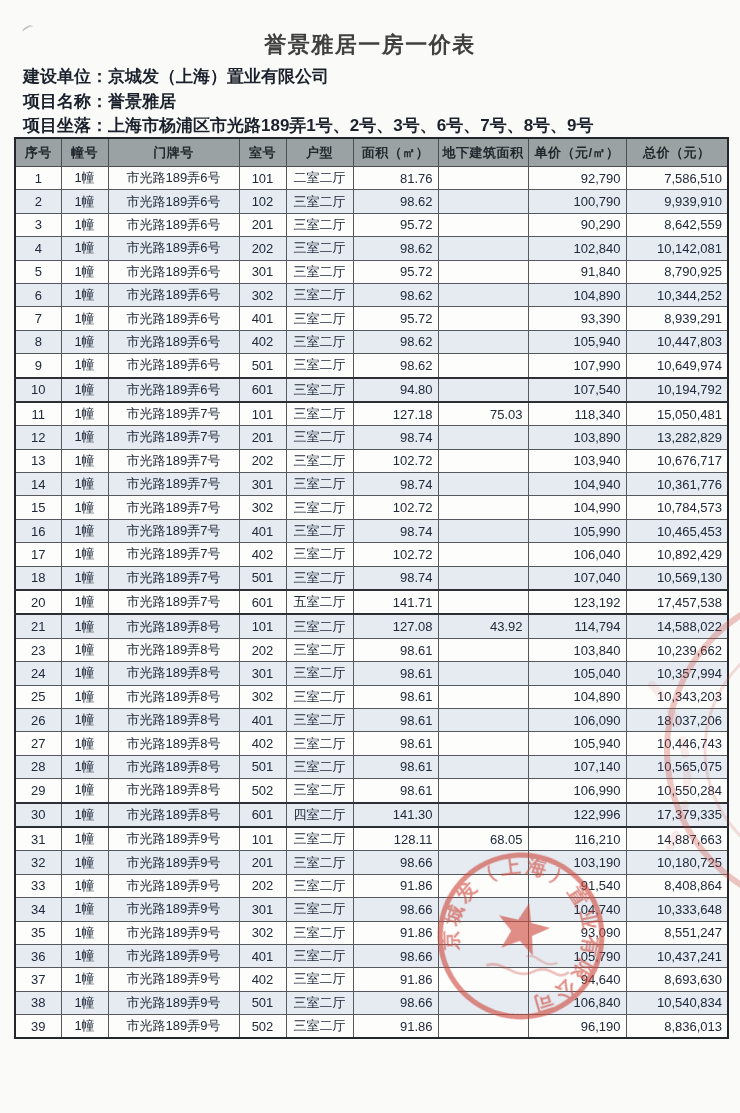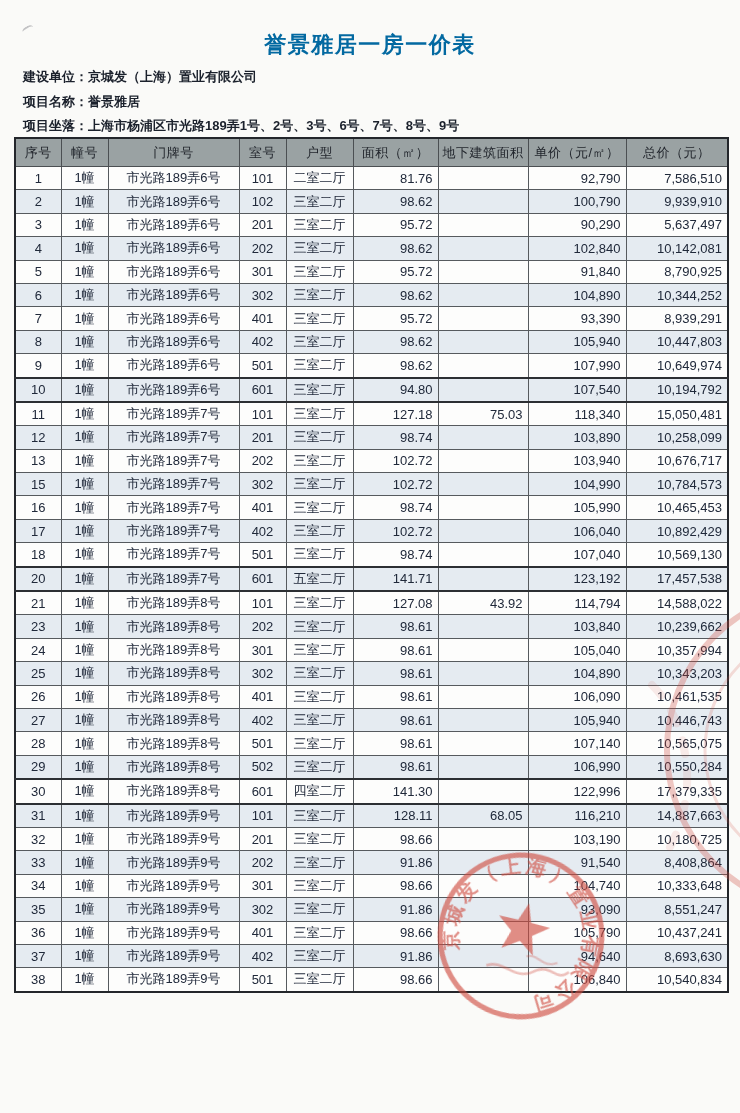--- a/index.html
+++ b/index.html
@@ -11,37 +11,37 @@
     position:relative;
     overflow:hidden;
   }
   .smudge{
     position:absolute;left:22px;top:26px;width:12px;height:5px;
     border-top:2px solid #c3c3c5;transform:rotate(-28deg);border-radius:60%;
   }
   .doc-title{
     position:absolute;top:30px;left:0;width:100%;
     text-align:center;font-size:22px;font-weight:bold;
-    letter-spacing:1.5px;color:#0369a1;margin:0;
+    letter-spacing:1.5px;color:#404040;margin:0;
   }
   .meta{
     position:absolute;top:65px;left:23px;right:12px;
-    font-size:13px;font-weight:bold;color:#1b212c;
+    font-size:17px;font-weight:bold;color:#1b212c;
   }
   .meta-line{line-height:24.5px;white-space:nowrap;}
   table.price-table{
     position:absolute;left:14px;top:137px;width:713px;
     border-collapse:collapse;table-layout:fixed;
     font-size:13px;
     border:2.5px solid #23262b;
   }
   .price-table th{
     background:#9aa2a3;
     color:#22262d;
-    font-weight:normal;
+    font-weight:bold;
     height:27px;
     border:1px solid #4b4f52;
     padding:0 2px;
     font-size:13px;
     letter-spacing:0.5px;
   }
   .price-table td{
     height:22.4px;
     border:1px solid #565a5e;
     padding:0 2px;
@@ -126,21 +126,21 @@
       </tr>
       <tr>
         <td class="c">3</td>
         <td class="c">1幢</td>
         <td class="c">市光路189弄6号</td>
         <td class="c">201</td>
         <td class="c">三室二厅</td>
         <td class="r">95.72</td>
         <td class="r"></td>
         <td class="r">90,290</td>
-        <td class="r">5,637,497</td>
+        <td class="r">8,642,559</td>
       </tr>
       <tr>
         <td class="c">4</td>
         <td class="c">1幢</td>
         <td class="c">市光路189弄6号</td>
         <td class="c">202</td>
         <td class="c">三室二厅</td>
         <td class="r">98.62</td>
         <td class="r"></td>
         <td class="r">102,840</td>
@@ -225,32 +225,43 @@
       </tr>
       <tr>
         <td class="c">12</td>
         <td class="c">1幢</td>
         <td class="c">市光路189弄7号</td>
         <td class="c">201</td>
         <td class="c">三室二厅</td>
         <td class="r">98.74</td>
         <td class="r"></td>
         <td class="r">103,890</td>
-        <td class="r">10,258,099</td>
+        <td class="r">13,282,829</td>
       </tr>
       <tr>
         <td class="c">13</td>
         <td class="c">1幢</td>
         <td class="c">市光路189弄7号</td>
         <td class="c">202</td>
         <td class="c">三室二厅</td>
         <td class="r">102.72</td>
         <td class="r"></td>
         <td class="r">103,940</td>
         <td class="r">10,676,717</td>
+      </tr>
+      <tr>
+        <td class="c">14</td>
+        <td class="c">1幢</td>
+        <td class="c">市光路189弄7号</td>
+        <td class="c">301</td>
+        <td class="c">三室二厅</td>
+        <td class="r">98.74</td>
+        <td class="r"></td>
+        <td class="r">104,940</td>
+        <td class="r">10,361,776</td>
       </tr>
       <tr>
         <td class="c">15</td>
         <td class="c">1幢</td>
         <td class="c">市光路189弄7号</td>
         <td class="c">302</td>
         <td class="c">三室二厅</td>
         <td class="r">102.72</td>
         <td class="r"></td>
         <td class="r">104,990</td>
@@ -346,21 +357,21 @@
       </tr>
       <tr>
         <td class="c">26</td>
         <td class="c">1幢</td>
         <td class="c">市光路189弄8号</td>
         <td class="c">401</td>
         <td class="c">三室二厅</td>
         <td class="r">98.61</td>
         <td class="r"></td>
         <td class="r">106,090</td>
-        <td class="r">10,461,535</td>
+        <td class="r">18,037,206</td>
       </tr>
       <tr>
         <td class="c">27</td>
         <td class="c">1幢</td>
         <td class="c">市光路189弄8号</td>
         <td class="c">402</td>
         <td class="c">三室二厅</td>
         <td class="r">98.61</td>
         <td class="r"></td>
         <td class="r">105,940</td>
@@ -479,20 +490,31 @@
       <tr>
         <td class="c">38</td>
         <td class="c">1幢</td>
         <td class="c">市光路189弄9号</td>
         <td class="c">501</td>
         <td class="c">三室二厅</td>
         <td class="r">98.66</td>
         <td class="r"></td>
         <td class="r">106,840</td>
         <td class="r">10,540,834</td>
+      </tr>
+      <tr>
+        <td class="c">39</td>
+        <td class="c">1幢</td>
+        <td class="c">市光路189弄9号</td>
+        <td class="c">502</td>
+        <td class="c">三室二厅</td>
+        <td class="r">91.86</td>
+        <td class="r"></td>
+        <td class="r">96,190</td>
+        <td class="r">8,836,013</td>
       </tr>
     </tbody>
 </table>
 
 <svg class="seal seal-big" viewBox="0 0 172 172" xmlns="http://www.w3.org/2000/svg">
   <defs>
     <path id="sealArc" d="M86,148 A62,62 0 0 1 86,24 A62,62 0 0 1 86,148" fill="none"></path>
   </defs>
   <circle cx="86" cy="86" r="79" fill="none" stroke="#cf4a3e" stroke-width="5"></circle>
   <text font-size="19.5" font-weight="bold" fill="#cf4a3e" letter-spacing="3.5" font-family="DejaVu Sans, sans-serif">

